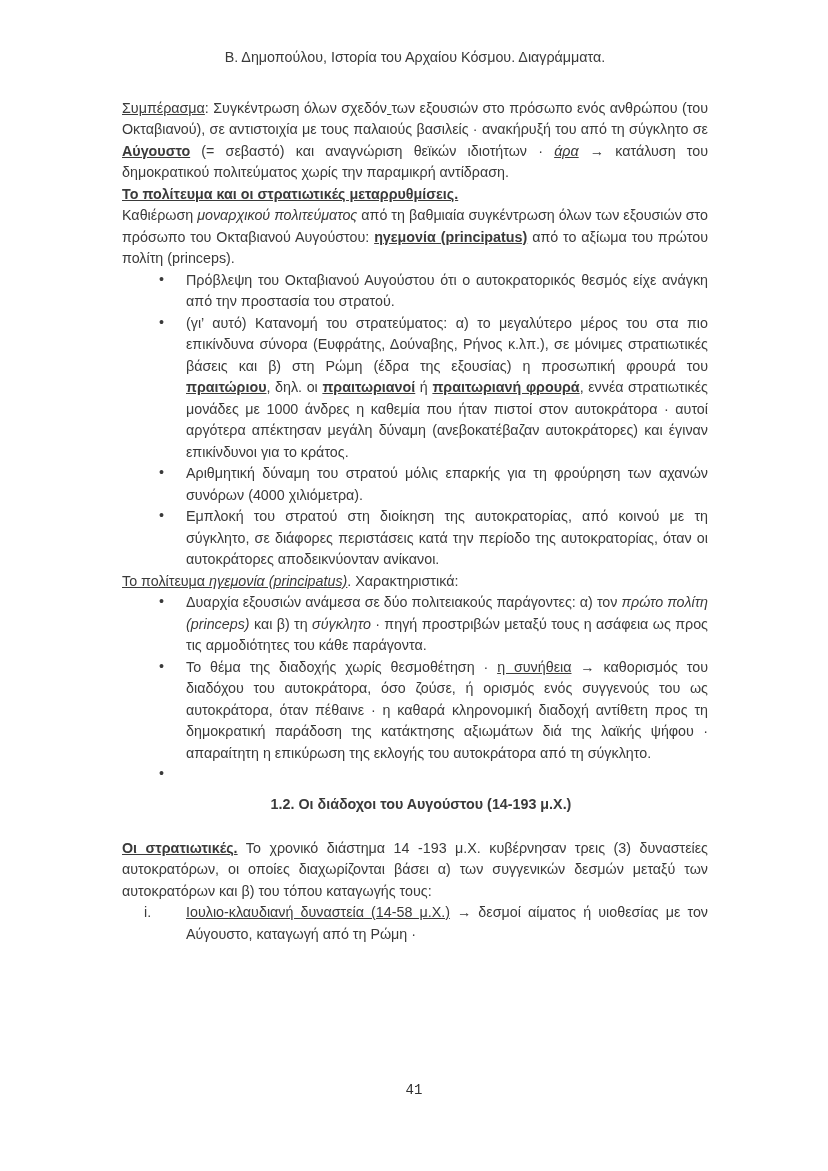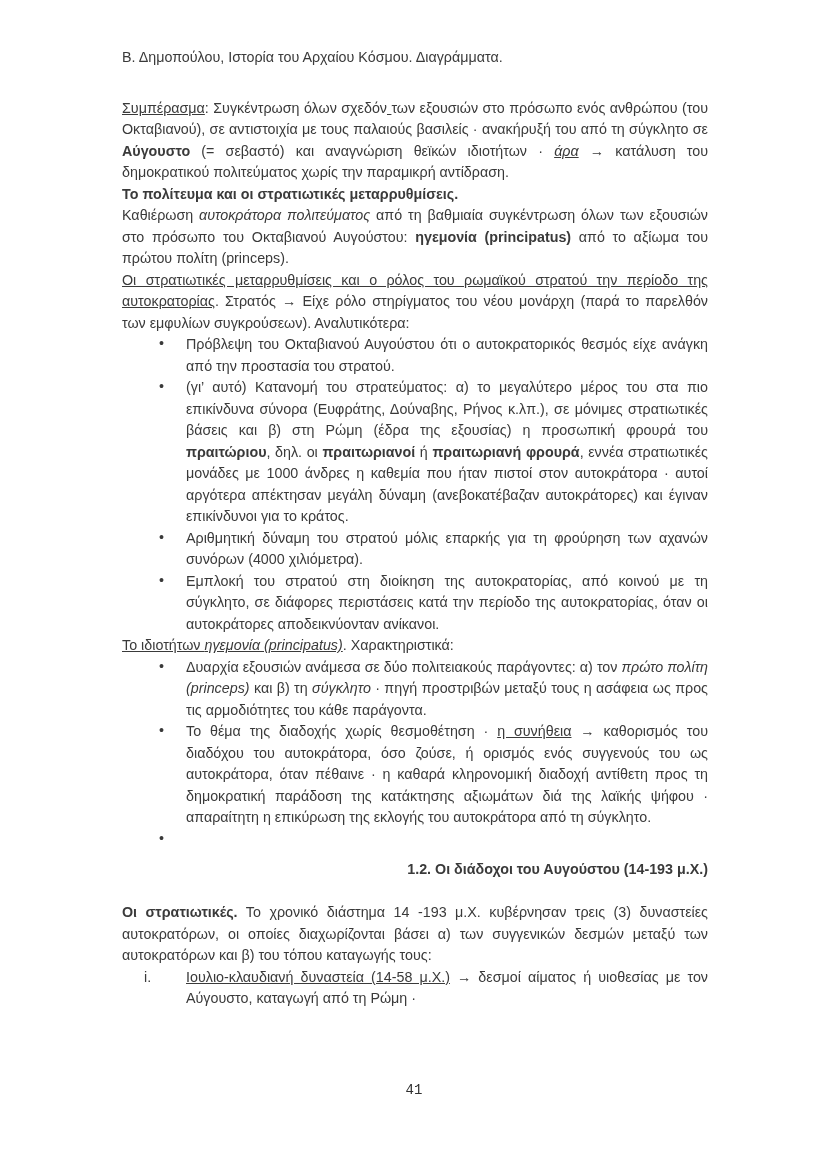--- a/index.html
+++ b/index.html
@@ -14,32 +14,32 @@
   }
   .content {
     position: absolute;
     left: 122px;
     top: 47px;
     width: 586px;
     font-size: 14.3px;
     line-height: 21.5px;
     text-align: justify;
   }
-  .doc-header { margin-bottom: 29px; text-align: left; }
+  .doc-header { margin-bottom: 29px; text-align: center; }
   .paragraph { margin: 0; }
   .section-heading {
     font-weight: bold;
-    text-align: right;
+    text-align: center;
     margin: 30px 0 22px 12px;
   }
   .bullet-item { position: relative; padding-left: 64px; }
   .bullet-marker { position: absolute; left: 37px; top: -1px; }
   .num-item { position: relative; padding-left: 64px; }
   .num-marker { position: absolute; left: 22px; }
-  .b { font-weight: bold; }
+  .b { font-weight: bold; text-decoration: underline; }
   .i { font-style: italic; }
   .u { text-decoration: underline; margin-top: 28px; }
   .page-footer {
     position: absolute;
     left: 0; top: 1082px;
     width: 100%;
     text-align: center;
     font-family: Liberation Mono, monospace;
     font-size: 14px;
     color: #303030;
@@ -47,27 +47,26 @@
 </style>
 </head>
 <body>
 
 <div class="page">
   <div class="content">
     <div class="doc-header">Β. Δημοπούλου, Ιστορία του Αρχαίου Κόσμου. Διαγράμματα.</div>
     <div id="doc-body">
         <div class="paragraph"><span class="u">Συμπέρασμα</span><span>: Συγκέντρωση όλων σχεδόν</span><span class="u"> </span><span>των εξουσιών στο πρόσωπο ενός ανθρώπου (του Οκταβιανού), σε αντιστοιχία με τους παλαιούς βασιλείς · ανακήρυξή του από τη σύγκλητο σε </span><span class="b">Αύγουστο</span><span> (= σεβαστό) και αναγνώριση θεϊκών ιδιοτήτων · </span><span class="u i">άρα</span><span> → κατάλυση του δημοκρατικού πολιτεύματος χωρίς την παραμικρή αντίδραση.</span></div>
         <div class="paragraph"><span class="b">Το πολίτευμα και οι στρατιωτικές μεταρρυθμίσεις.</span></div>
-        <div class="paragraph"><span>Καθιέρωση </span><span class="i">αυτοκράτορα πολιτεύματος</span><span> από τη βαθμιαία συγκέντρωση όλων των εξουσιών στο πρόσωπο του Οκταβιανού Αυγούστου: </span><span class="b">ηγεμονία (principatus)</span><span> από το αξίωμα του πρώτου πολίτη (princeps).</span></div>
-        <div class="paragraph"><span class="u">Οι στρατιωτικές μεταρρυθμίσεις και ο ρόλος του ρωμαϊκού στρατού την περίοδο της αυτοκρατορίας</span><span>. Στρατός → Είχε ρόλο στηρίγματος του νέου μονάρχη (παρά το παρελθόν των εμφυλίων συγκρούσεων). Αναλυτικότερα:</span></div>
+        <div class="paragraph"><span>Καθιέρωση </span><span class="i">μοναρχικού πολιτεύματος</span><span> από τη βαθμιαία συγκέντρωση όλων των εξουσιών στο πρόσωπο του Οκταβιανού Αυγούστου: </span><span class="b">ηγεμονία (principatus)</span><span> από το αξίωμα του πρώτου πολίτη (princeps).</span></div>
         <div class="bullet-item"><span class="bullet-marker">•</span><span><span>Πρόβλεψη του Οκταβιανού Αυγούστου ότι ο αυτοκρατορικός θεσμός είχε ανάγκη από την προστασία του στρατού.</span></span></div>
         <div class="bullet-item"><span class="bullet-marker">•</span><span><span>(γι’ αυτό) Κατανομή του στρατεύματος: α) το μεγαλύτερο μέρος του στα πιο επικίνδυνα σύνορα (Ευφράτης, Δούναβης, Ρήνος κ.λπ.), σε μόνιμες στρατιωτικές βάσεις και β) στη Ρώμη (έδρα της εξουσίας) η προσωπική φρουρά του </span><span class="b">πραιτώριου</span><span>, δηλ. οι </span><span class="b">πραιτωριανοί</span><span> ή </span><span class="b">πραιτωριανή φρουρά</span><span>, εννέα στρατιωτικές μονάδες με 1000 άνδρες η καθεμία που ήταν πιστοί στον αυτοκράτορα · αυτοί αργότερα απέκτησαν μεγάλη δύναμη (ανεβοκατέβαζαν αυτοκράτορες) και έγιναν επικίνδυνοι για το κράτος.</span></span></div>
         <div class="bullet-item"><span class="bullet-marker">•</span><span><span>Αριθμητική δύναμη του στρατού μόλις επαρκής για τη φρούρηση των αχανών συνόρων (4000 χιλιόμετρα).</span></span></div>
         <div class="bullet-item"><span class="bullet-marker">•</span><span><span>Εμπλοκή του στρατού στη διοίκηση της αυτοκρατορίας, από κοινού με τη σύγκλητο, σε διάφορες περιστάσεις κατά την περίοδο της αυτοκρατορίας, όταν οι αυτοκράτορες αποδεικνύονταν ανίκανοι.</span></span></div>
-        <div class="paragraph"><span class="u">Το ιδιοτήτων </span><span class="u i">ηγεμονία (principatus)</span><span>. Χαρακτηριστικά:</span></div>
+        <div class="paragraph"><span class="u">Το πολίτευμα </span><span class="u i">ηγεμονία (principatus)</span><span>. Χαρακτηριστικά:</span></div>
         <div class="bullet-item"><span class="bullet-marker">•</span><span><span>Δυαρχία εξουσιών ανάμεσα σε δύο πολιτειακούς παράγοντες: α) τον </span><span class="i">πρώτο πολίτη</span><span> </span><span class="i">(princeps)</span><span> και β) τη </span><span class="i">σύγκλητο</span><span> · πηγή προστριβών μεταξύ τους η ασάφεια ως προς τις αρμοδιότητες του κάθε παράγοντα.</span></span></div>
         <div class="bullet-item"><span class="bullet-marker">•</span><span><span>Το θέμα της διαδοχής χωρίς θεσμοθέτηση ·  </span><span class="u">η συνήθεια</span><span> → καθορισμός του διαδόχου του αυτοκράτορα, όσο ζούσε, ή ορισμός ενός συγγενούς του ως αυτοκράτορα, όταν πέθαινε · η καθαρά κληρονομική διαδοχή αντίθετη προς τη δημοκρατική παράδοση της κατάκτησης αξιωμάτων διά της λαϊκής ψήφου · απαραίτητη η επικύρωση της εκλογής του αυτοκράτορα από τη σύγκλητο.</span></span></div>
         <div class="bullet-item"><span class="bullet-marker">•</span></div>
         <div class="section-heading"><span>1.2. Οι διάδοχοι του Αυγούστου (14-193 μ.Χ.)</span></div>
         <div class="paragraph"><span class="b">Οι στρατιωτικές.</span><span> Το χρονικό διάστημα 14 -193 μ.Χ. κυβέρνησαν τρεις (3) δυναστείες αυτοκρατόρων, οι οποίες διαχωρίζονται βάσει α) των συγγενικών δεσμών μεταξύ των αυτοκρατόρων και β) του τόπου καταγωγής τους:</span></div>
         <div class="num-item"><span class="num-marker">i.</span><span><span class="u">Ιουλιο-κλαυδιανή δυναστεία (14-58 μ.Χ.)</span><span> → δεσμοί αίματος ή υιοθεσίας με τον Αύγουστο, καταγωγή από τη Ρώμη ·</span></span></div>
       </div>
   </div>
   <div class="page-footer">
     <span>41</span>

